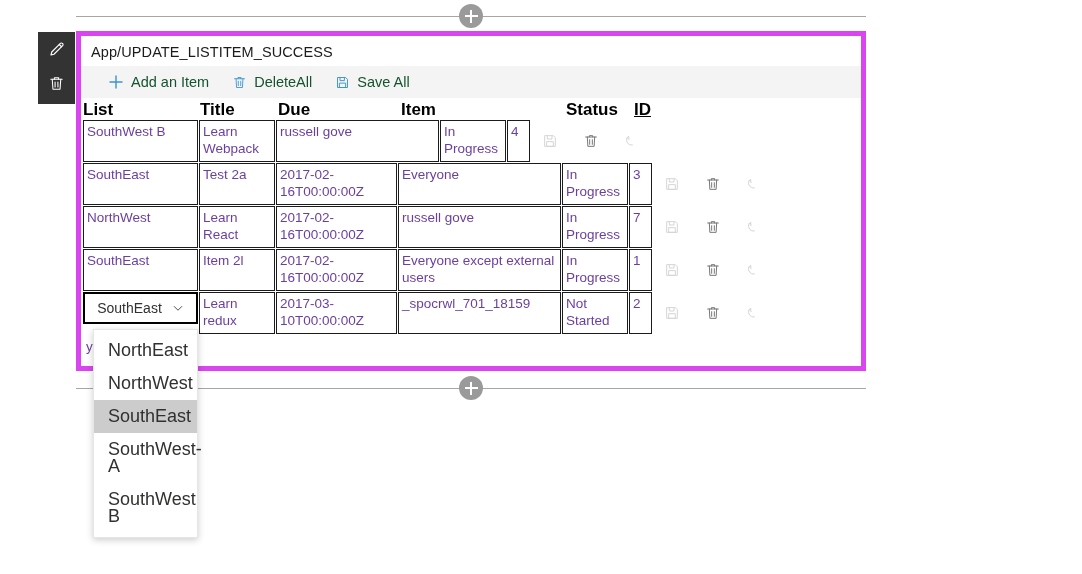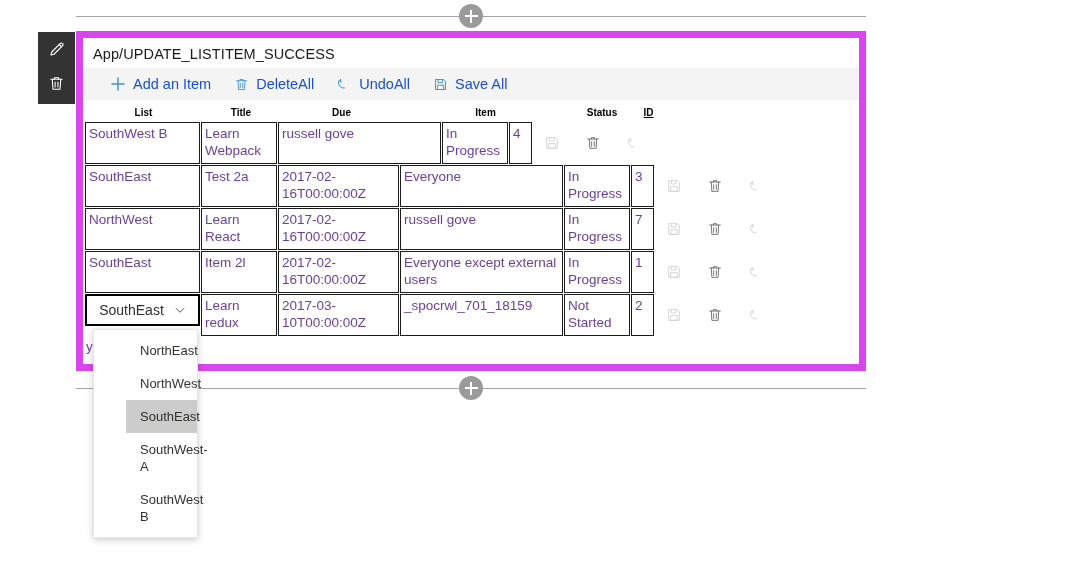--- a/index.html
+++ b/index.html
@@ -83,21 +83,21 @@
     cursor: pointer;
   }
 
   
   #panel {
     position: absolute;
     left: 76px;
     top: 31px;
     width: 790px;
     height: 340px;
-    border: 7px solid #d946ef;
+    border: 5px solid #d946ef;
     background: #ffffff;
     box-sizing: border-box;
   }
 
   #panel-title {
     font-size: 14.5px;
     color: #1b1b1b;
     padding: 8px 0 6px 10px;
     letter-spacing: 0.1px;
   }
@@ -115,21 +115,21 @@
     display: flex;
     align-items: center;
     gap: 7px;
     height: 32px;
     padding: 0 11px;
     cursor: pointer;
     user-select: none;
   }
   .cmd-btn .cmd-label {
     font-size: 14.5px;
-    color: #1d4ed8;
+    color: #14532d;
     white-space: nowrap;
   }
   .cmd-icon {
     width: 16px;
     height: 16px;
     display: inline-flex;
     align-items: center;
     justify-content: center;
     color: #3b92cf;
     flex: 0 0 auto;
@@ -139,24 +139,23 @@
   #grid {
     margin-top: 2px;
     padding-left: 2px;
   }
   .grid-head {
     display: flex;
     height: 20px;
     align-items: center;
   }
   .grid-head .hcell {
-    font-size: 10px;
+    font-size: 17px;
     font-weight: bold;
     color: #000000;
-    text-align: center;
   }
   .grid-row {
     display: flex;
     align-items: flex-start;
     margin-bottom: 1px;
   }
   .cell {
     border: 1px solid #1b1b1b;
     box-sizing: border-box;
     height: 42px;
@@ -240,27 +239,26 @@
     top: 329px;
     width: 105px;
     background: #ffffff;
     border: 1px solid #e6e6e6;
     box-shadow: 0 2px 7px rgba(0,0,0,0.20);
     padding: 4px 0;
     box-sizing: border-box;
     z-index: 30;
   }
   .dd-item {
-    font-size: 13px;
+    font-size: 18px;
     color: #323130;
     line-height: 17px;
     padding: 8px 0 8px 14px;
     cursor: pointer;
     box-sizing: border-box;
-    margin-left: 32px;
   }
   .dd-item.selected { background: #cccccc; }
 
   
   #behind-text {
     position: absolute;
     left: 86px;
     top: 339px;
     font-size: 13.5px;
     color: #6b3fa0;
@@ -318,29 +316,20 @@
           <svg width="15" height="15" viewBox="0 0 24 24" fill="none" stroke="currentColor" stroke-width="1.4" stroke-linecap="round" stroke-linejoin="round">
             <path d="M4 6h16"></path>
               <path d="M9.5 6V4h5v2"></path>
             <path d="M6.5 6l0.8 14h9.4l0.8-14"></path>
             <path d="M10 10v7M14 10v7"></path>
           </svg>
         </span>
         <span class="cmd-label">DeleteAll</span>
       </div>
 
-      <div class="cmd-btn">
-        <span class="cmd-icon">
-          <svg width="16" height="16" viewBox="0 0 24 24" fill="none" stroke="currentColor" stroke-width="1.5" stroke-linecap="round" stroke-linejoin="round">
-            <path d="M7 5.5C4 7 3 10 4.5 13.5c1.4 3.2 5 5 8 4.5"></path>
-            <path d="M7 5.5l0.5 4.5M7 5.5l-3.2 2.2"></path>
-          </svg>
-        </span>
-        <span class="cmd-label">UndoAll</span>
-      </div>
 
       <div class="cmd-btn">
         <span class="cmd-icon">
           <svg width="15" height="15" viewBox="0 0 24 24" fill="none" stroke="currentColor" stroke-width="1.5" stroke-linejoin="round">
             <path d="M4 4h13l3 3v13H4z"></path>
             <path d="M8 4v5h7V4"></path>
             <path d="M7 13h10v7H7z"></path>
           </svg>
         </span>
         <span class="cmd-label">Save All</span>

